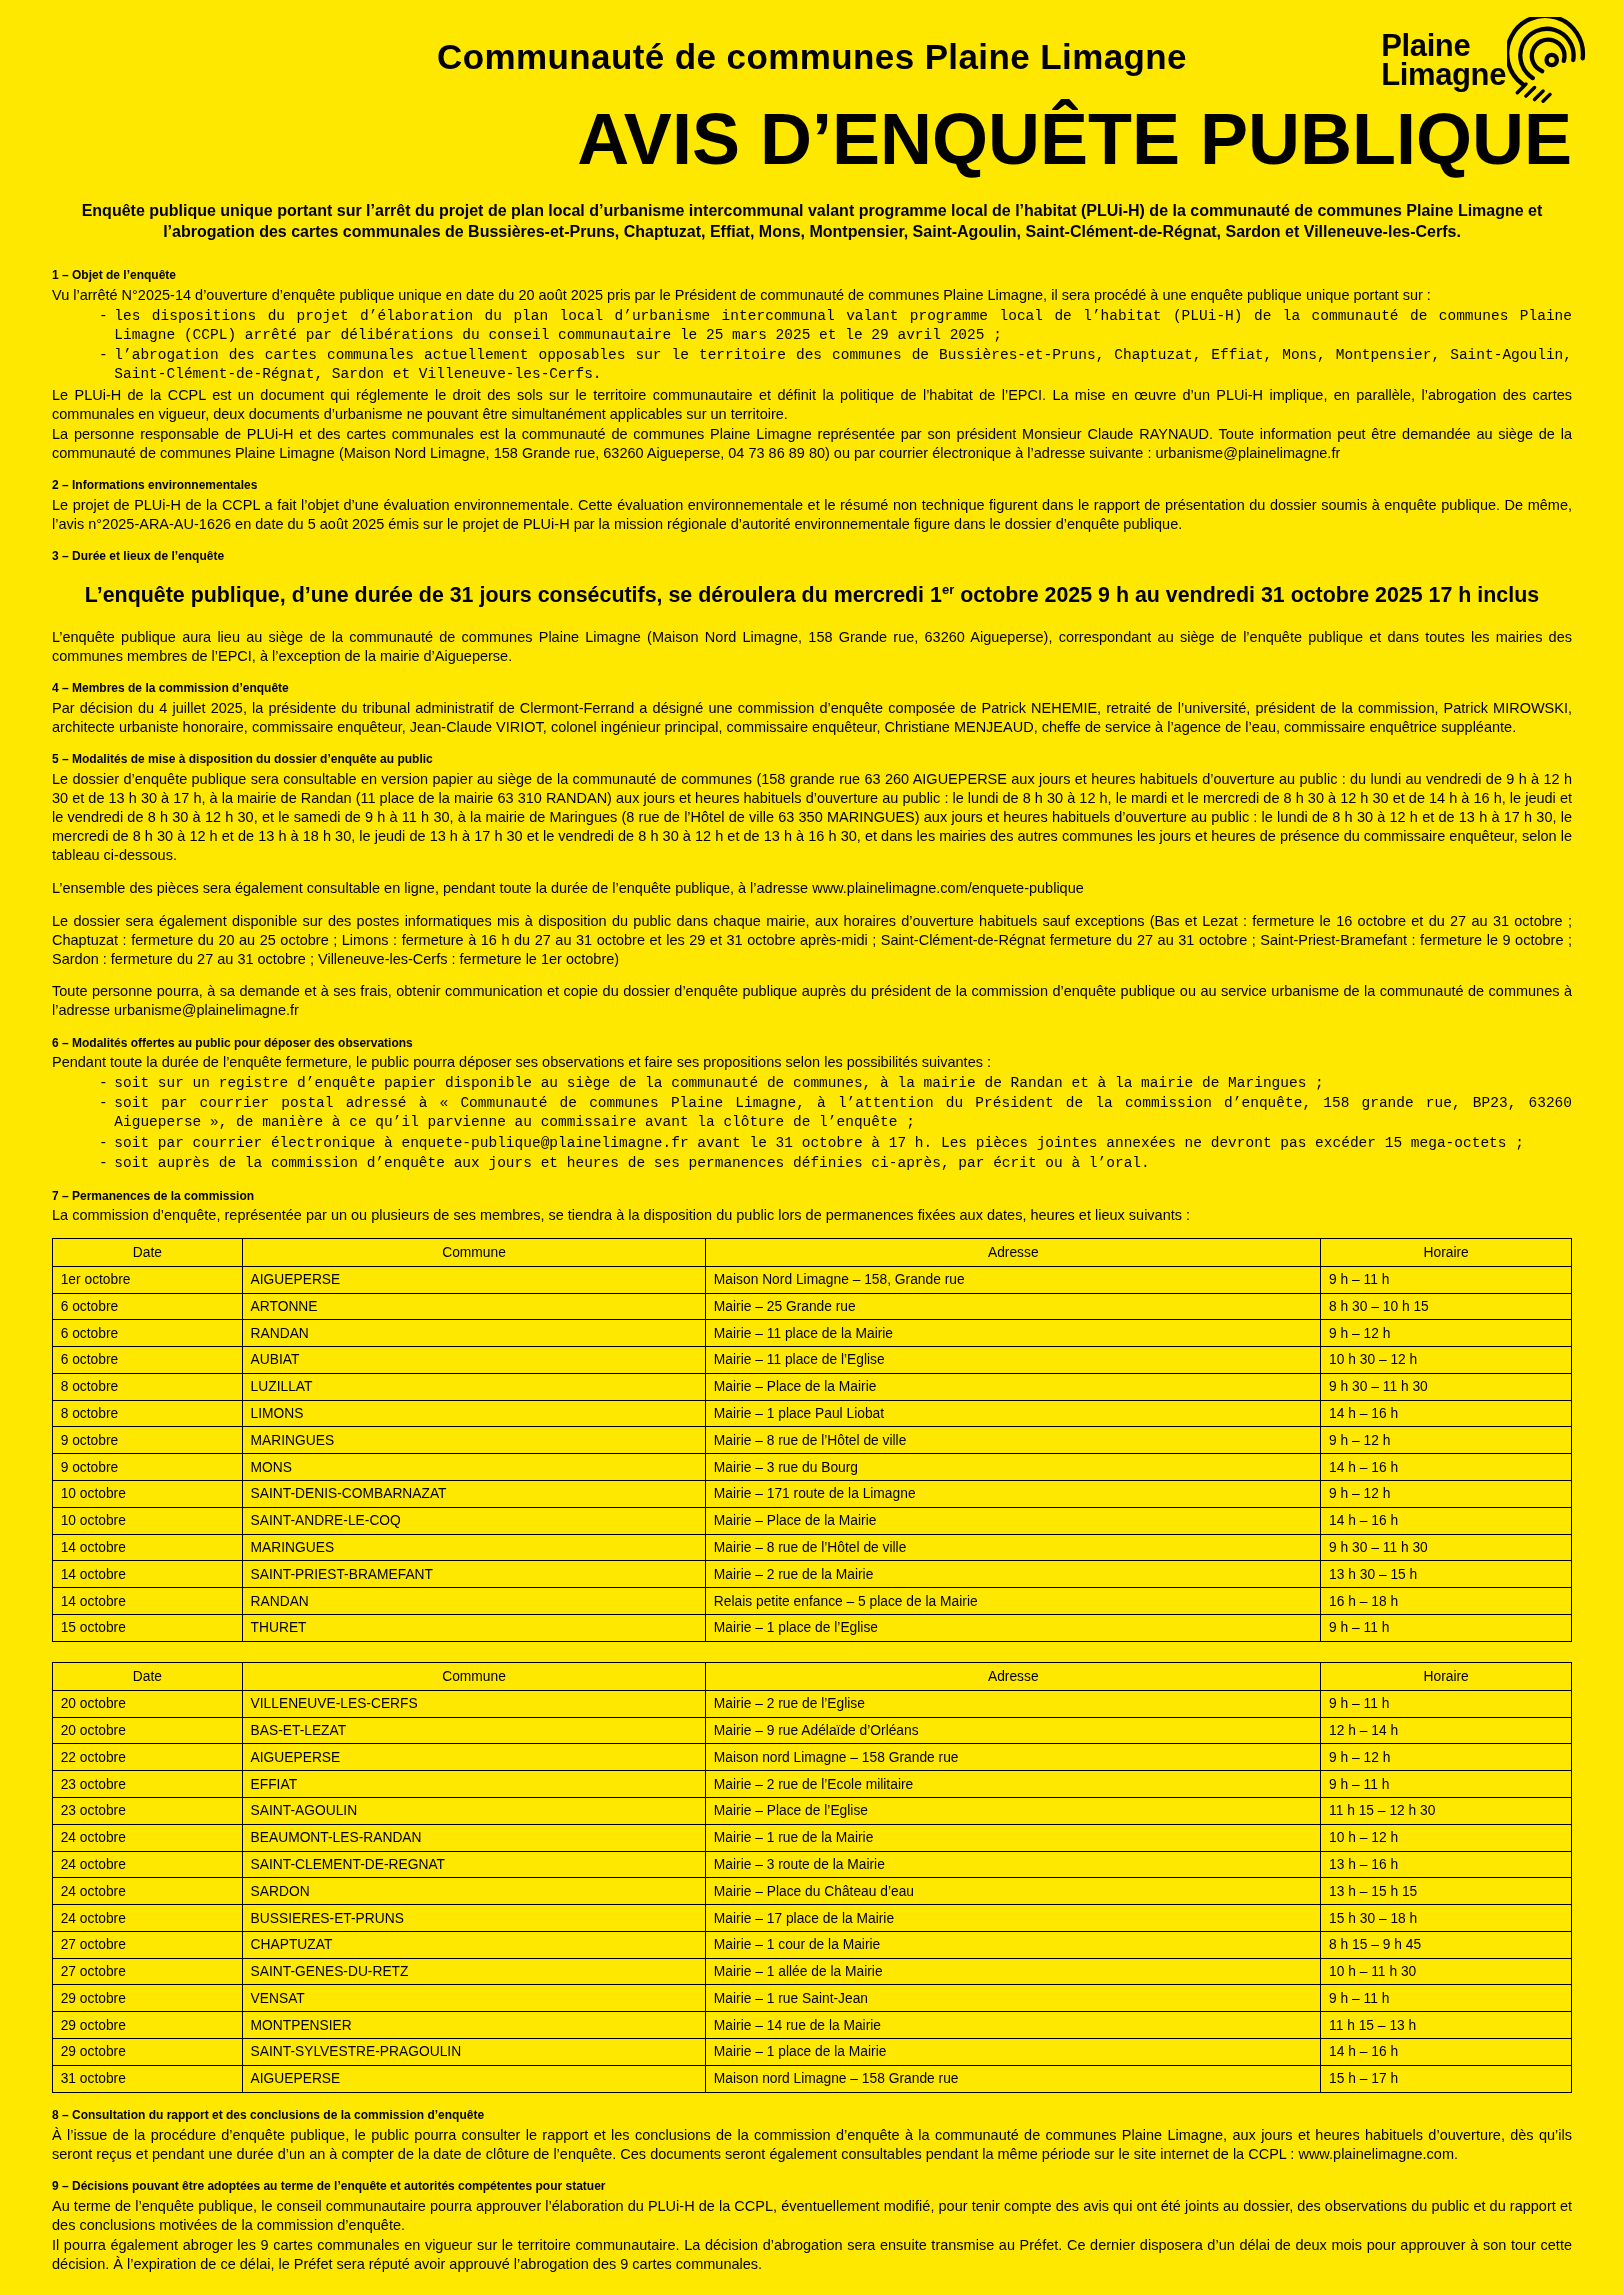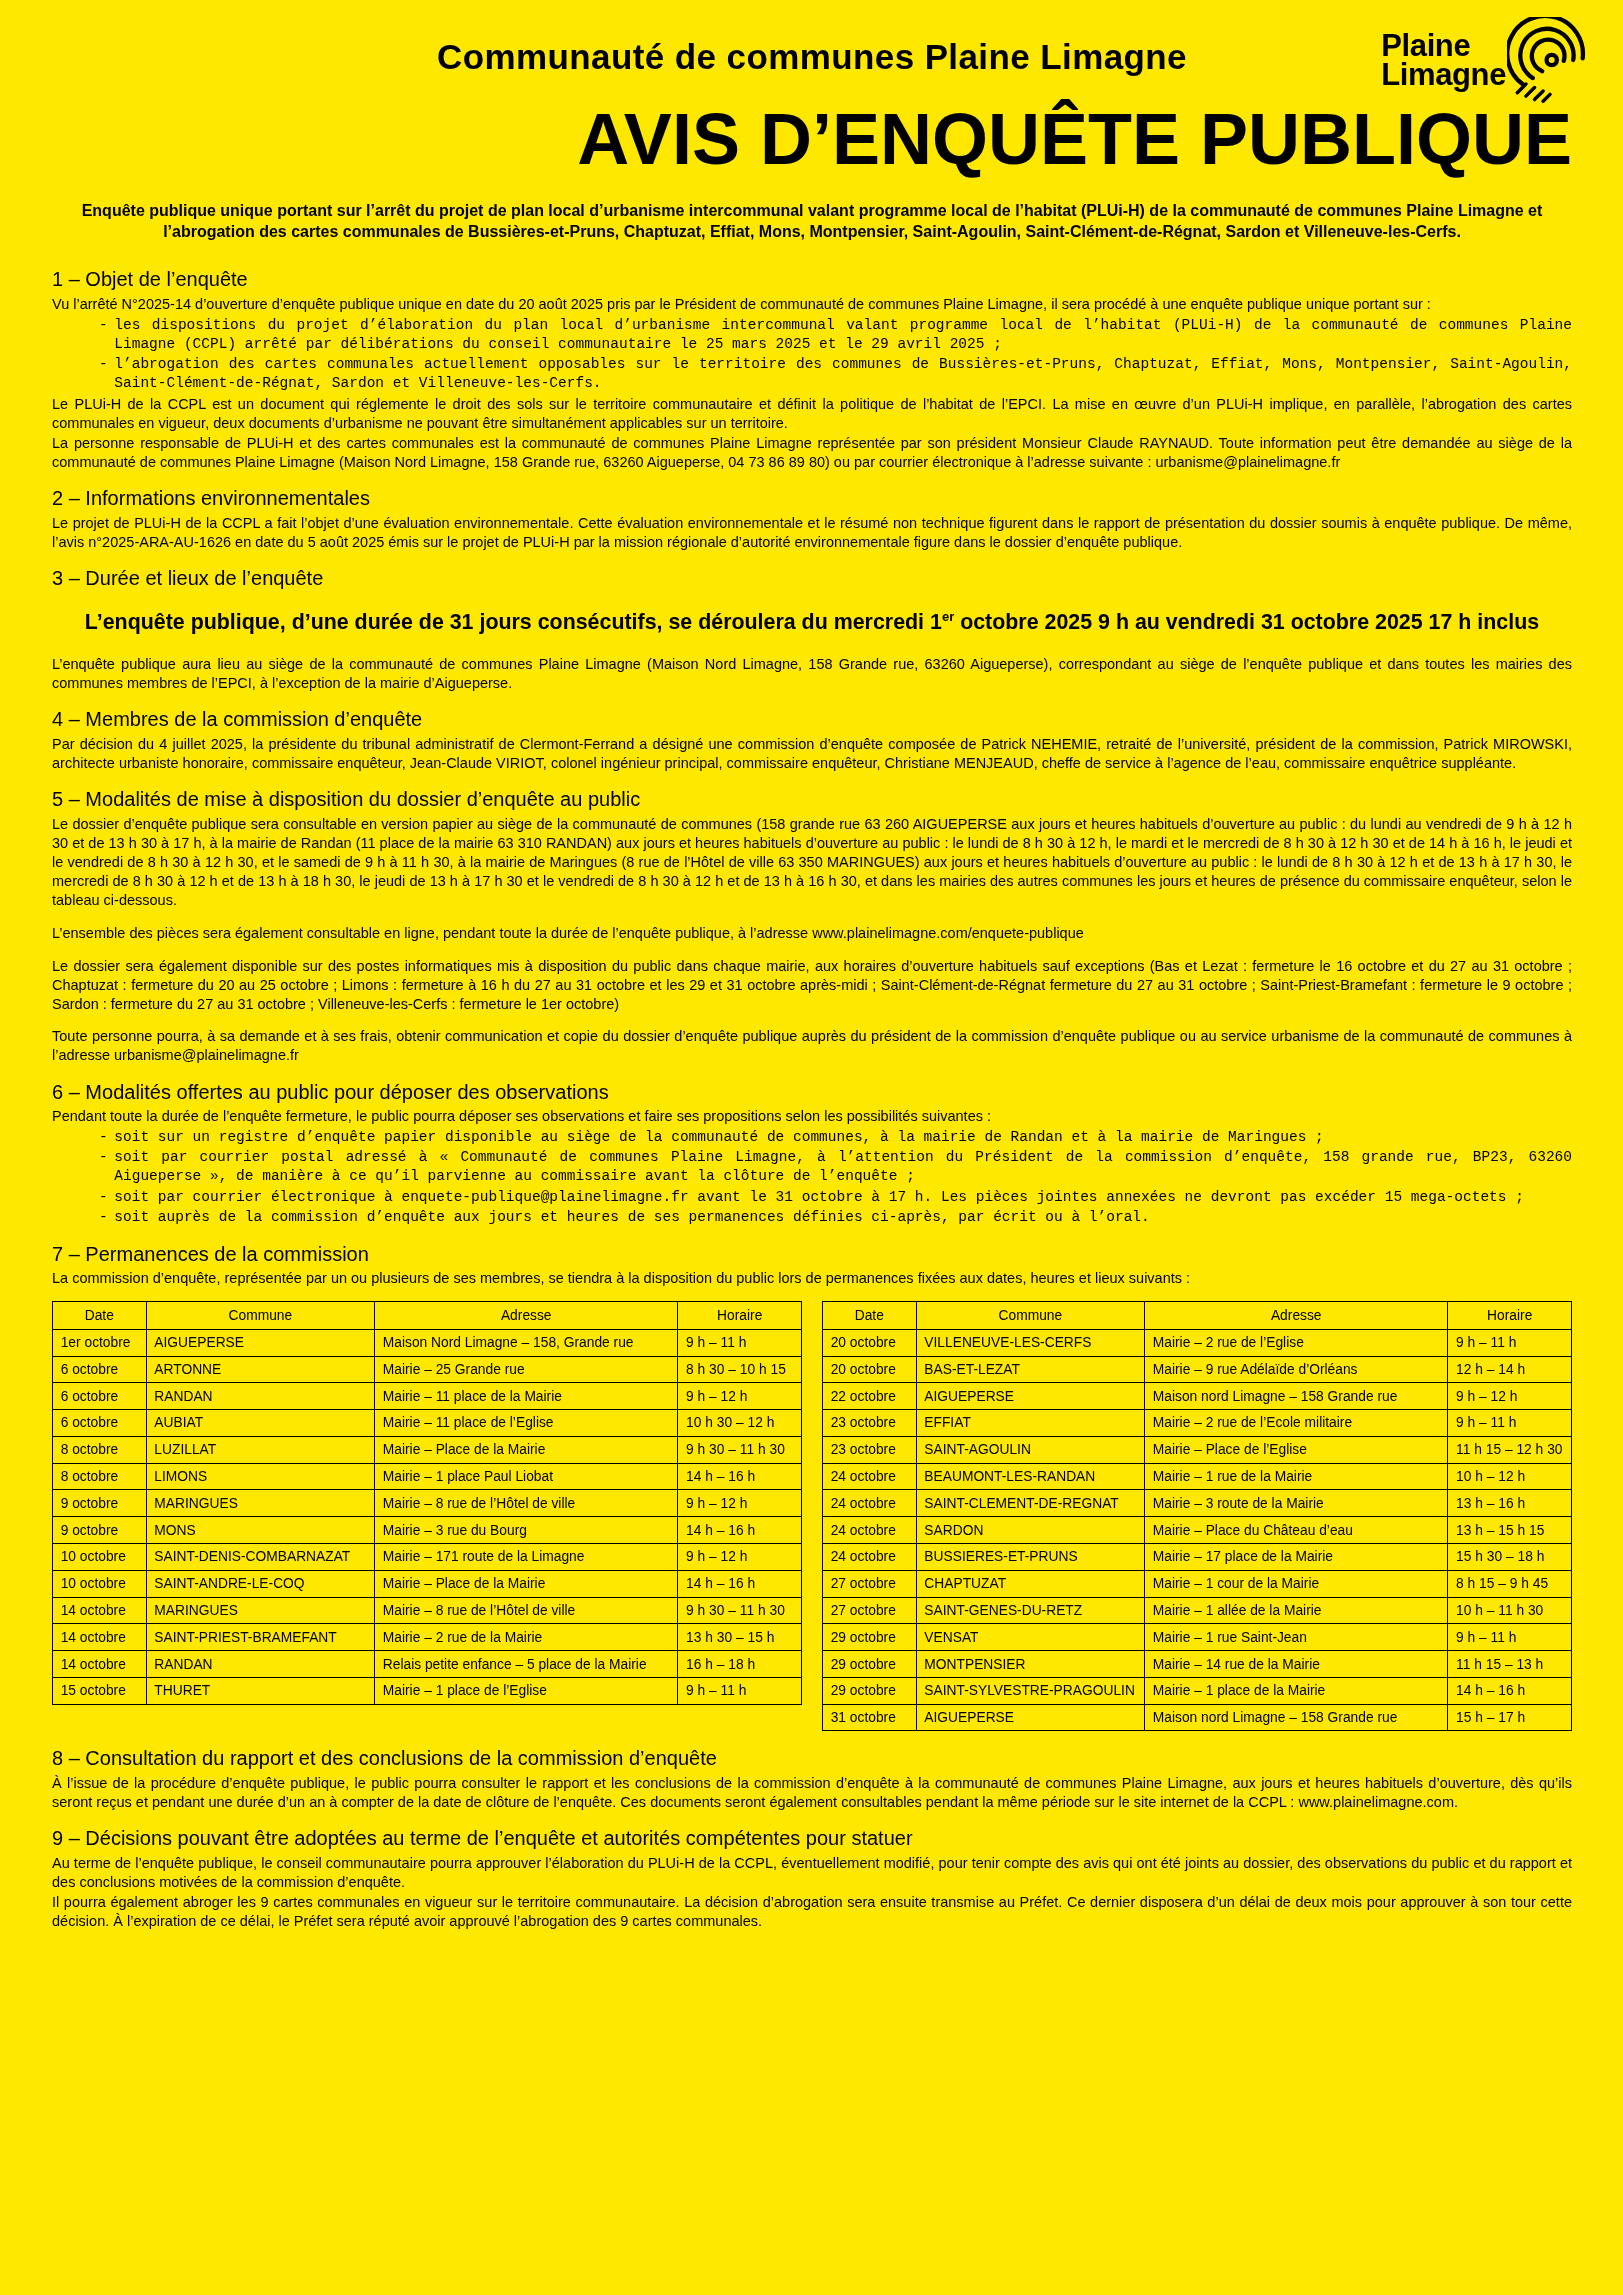--- a/index.html
+++ b/index.html
@@ -10,32 +10,32 @@
   
   .org-title { text-align:center; font-size:35px; font-weight:bold; margin-top:13.8px; letter-spacing:0.4px; }
   .logo { position:absolute; top:17px; right:31px; display:flex; align-items:center; gap:1px; }
   .logo-text { font-weight:bold; font-size:31px; line-height:0.95; letter-spacing:-0.4px; }
   .logo-text span { display:block; }
   .main-title { text-align:right; font-size:72px; font-weight:bold; margin:21.4px 0 20px 0; letter-spacing:0px; white-space:nowrap; }
   .intro { font-weight:bold; font-size:16px; line-height:1.32; text-align:center; margin:0 3.1px 26px 3.1px; }
 
   
   section { margin-bottom:15.3px; }
-  h2 { font-size:20px; font-weight:normal; margin-bottom:3.8px; }
+  h2 { font-size:12px; font-weight:bold; margin-bottom:3.8px; }
   p.body, li { font-size:14.5px; line-height:1.31; text-align:justify; }
   p.body + p.body { margin-top:1.5px; }
   p.spaced { margin-top:13.8px !important; }
   ul.dash-list { list-style:none; padding-left:47px; margin:1.5px 0; }
   ul.dash-list li { position:relative; padding-left:15.3px; margin-bottom:1.5px;font-family:Liberation Mono, monospace; }
   ul.dash-list li::before { content:"-"; position:absolute; left:0; top:0; }
   .banner { text-align:center; font-weight:bold; font-size:21.4px; margin:18.4px 0 20px 0; }
   .banner sup { font-size:13px; }
 
   
-  .tables { display:flex; gap:20px; margin-top:12.2px; margin-bottom:7.7px; align-items:flex-start; }
+  .tables { display:flex; gap:20px; margin-top:12.2px; margin-bottom:7.7px; align-items:flex-start;flex-direction:column; }
   table { border-collapse:collapse; flex:1; width:100%; table-layout:fixed; }
   th, td { border:1.5px solid #000; font-size:13.8px; padding:5.4px 7.7px; vertical-align:middle; overflow:hidden; }
   th { text-align:center; font-weight:normal; padding:6.1px 4.6px; }
   col.c-date { width:12.5%; }
   col.c-commune { width:30.5%; }
   col.c-adresse { width:40.5%; }
   col.c-horaire { width:16.5%; }
 
   .bottom-sections { margin-top:12.2px; }
 </style>

